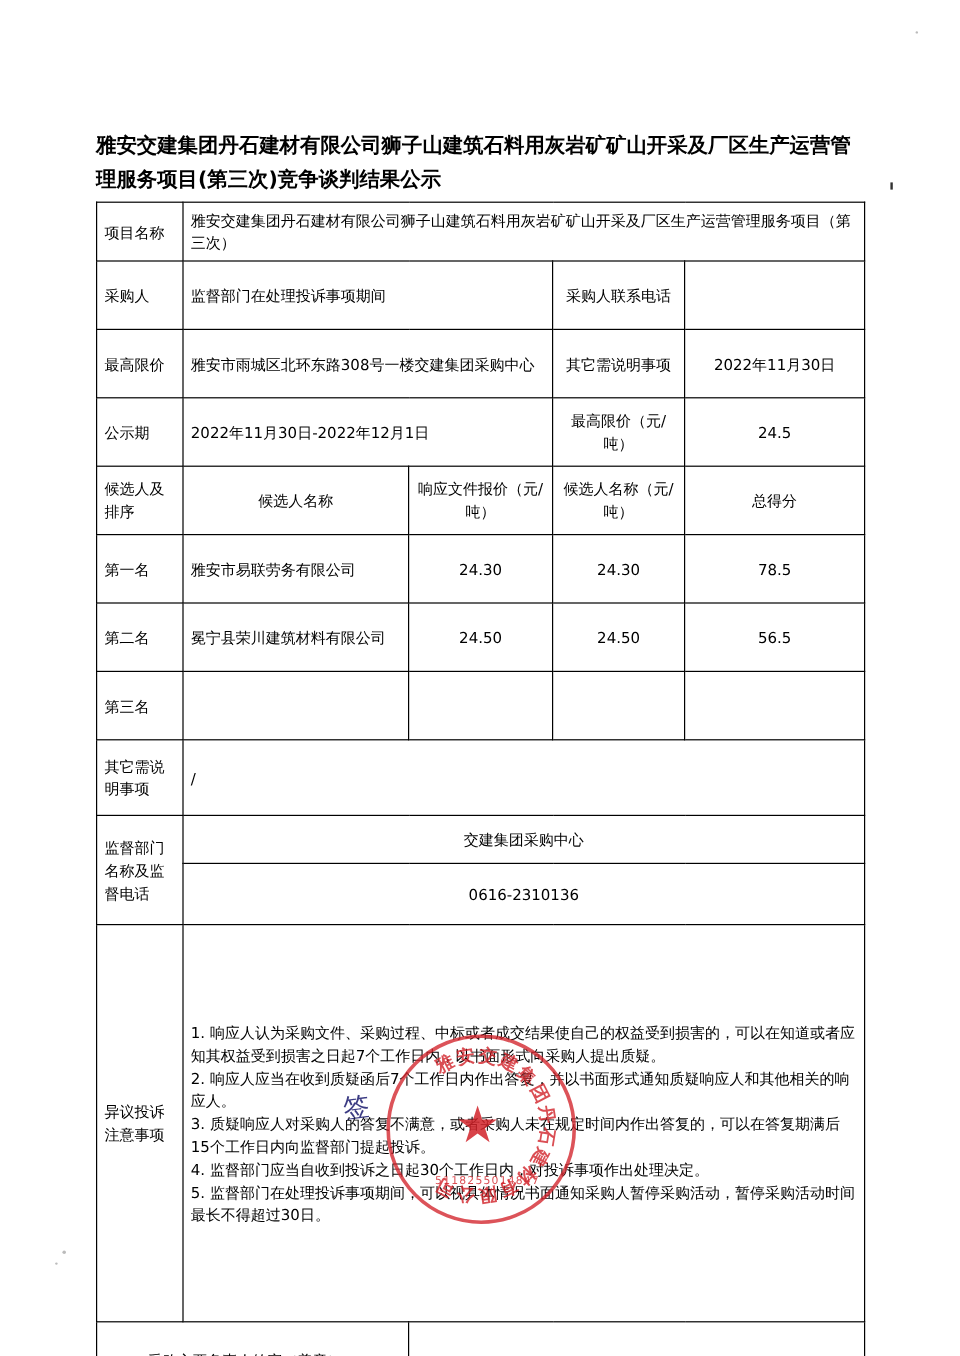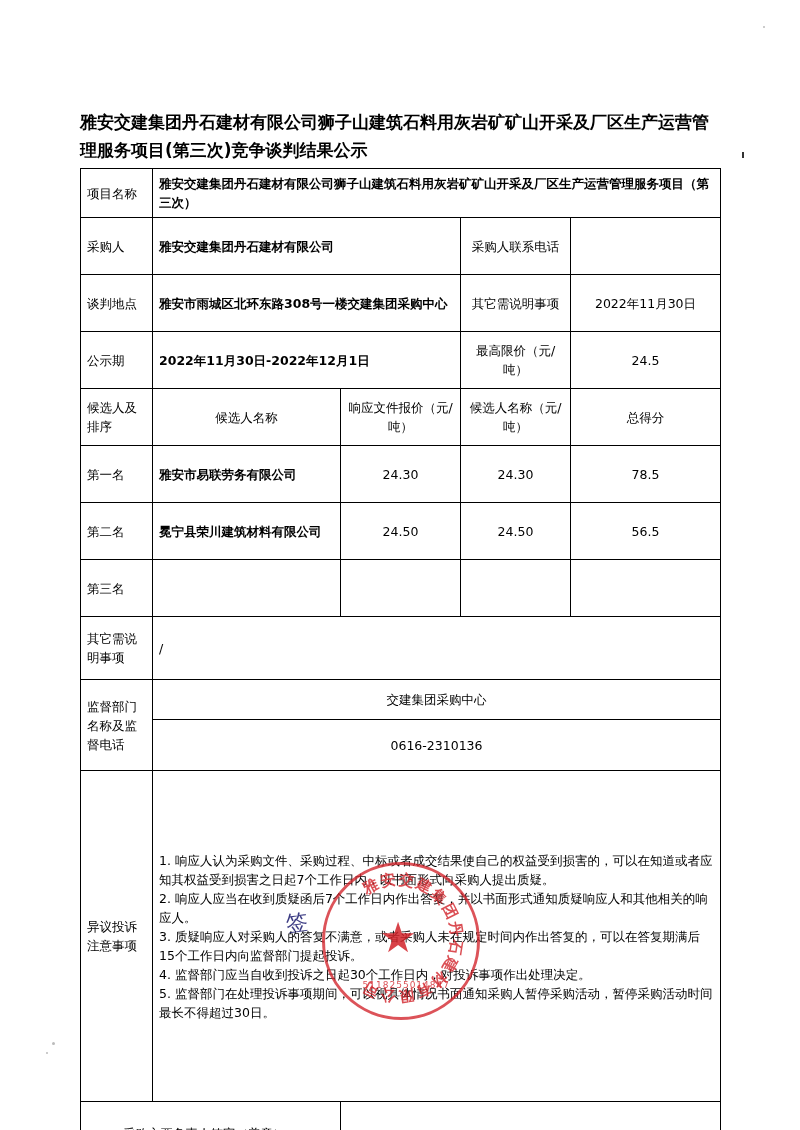--- a/index.html
+++ b/index.html
@@ -54,21 +54,21 @@
     font-size: 12.5px;
     padding: 5px 6px;
     vertical-align: middle;
     line-height: 19px;
   }
   .lbl {
     font-size: 12.5px;
   }
   .c { text-align: center; }
   .l { text-align: left; }
-  .pad-l { padding-left: 8px; font-weight: bold; }
+  .pad-l { padding-left: 8px; }
   .tall { height: 46px; }
   .notes-cell {
     font-size: 12.5px;
     line-height: 22px;
     text-align: left;
     padding: 10px 14px 10px 10px;
   }
   .notes-cell p {
     margin: 0;
     text-indent: 0;
@@ -175,27 +175,27 @@
     </colgroup>
     <tbody>
 
       <tr>
         <td class="lbl">项目名称</td>
         <td class="l pad-l" colspan="4">雅安交建集团丹石建材有限公司狮子山建筑石料用灰岩矿矿山开采及厂区生产运营管理服务项目（第三次）</td>
       </tr>
 
       <tr>
         <td class="lbl tall">采购人</td>
-        <td class="l pad-l" colspan="2">雅安交建集团丹石建材有限公司</td>
+        <td class="l pad-l" colspan="2">监督部门在处理投诉事项期间</td>
         <td class="c">采购人联系电话</td>
         <td class="c"></td>
       </tr>
 
       <tr>
-        <td class="lbl tall">谈判地点</td>
+        <td class="lbl tall">最高限价</td>
         <td class="l pad-l" colspan="2">雅安市雨城区北环东路308号一楼交建集团采购中心</td>
         <td class="c">其它需说明事项</td>
         <td class="c">2022年11月30日</td>
       </tr>
 
       <tr>
         <td class="lbl tall">公示期</td>
         <td class="l pad-l" colspan="2">2022年11月30日-2022年12月1日</td>
         <td class="c">最高限价（元/吨）</td>
         <td class="c">24.5</td>

